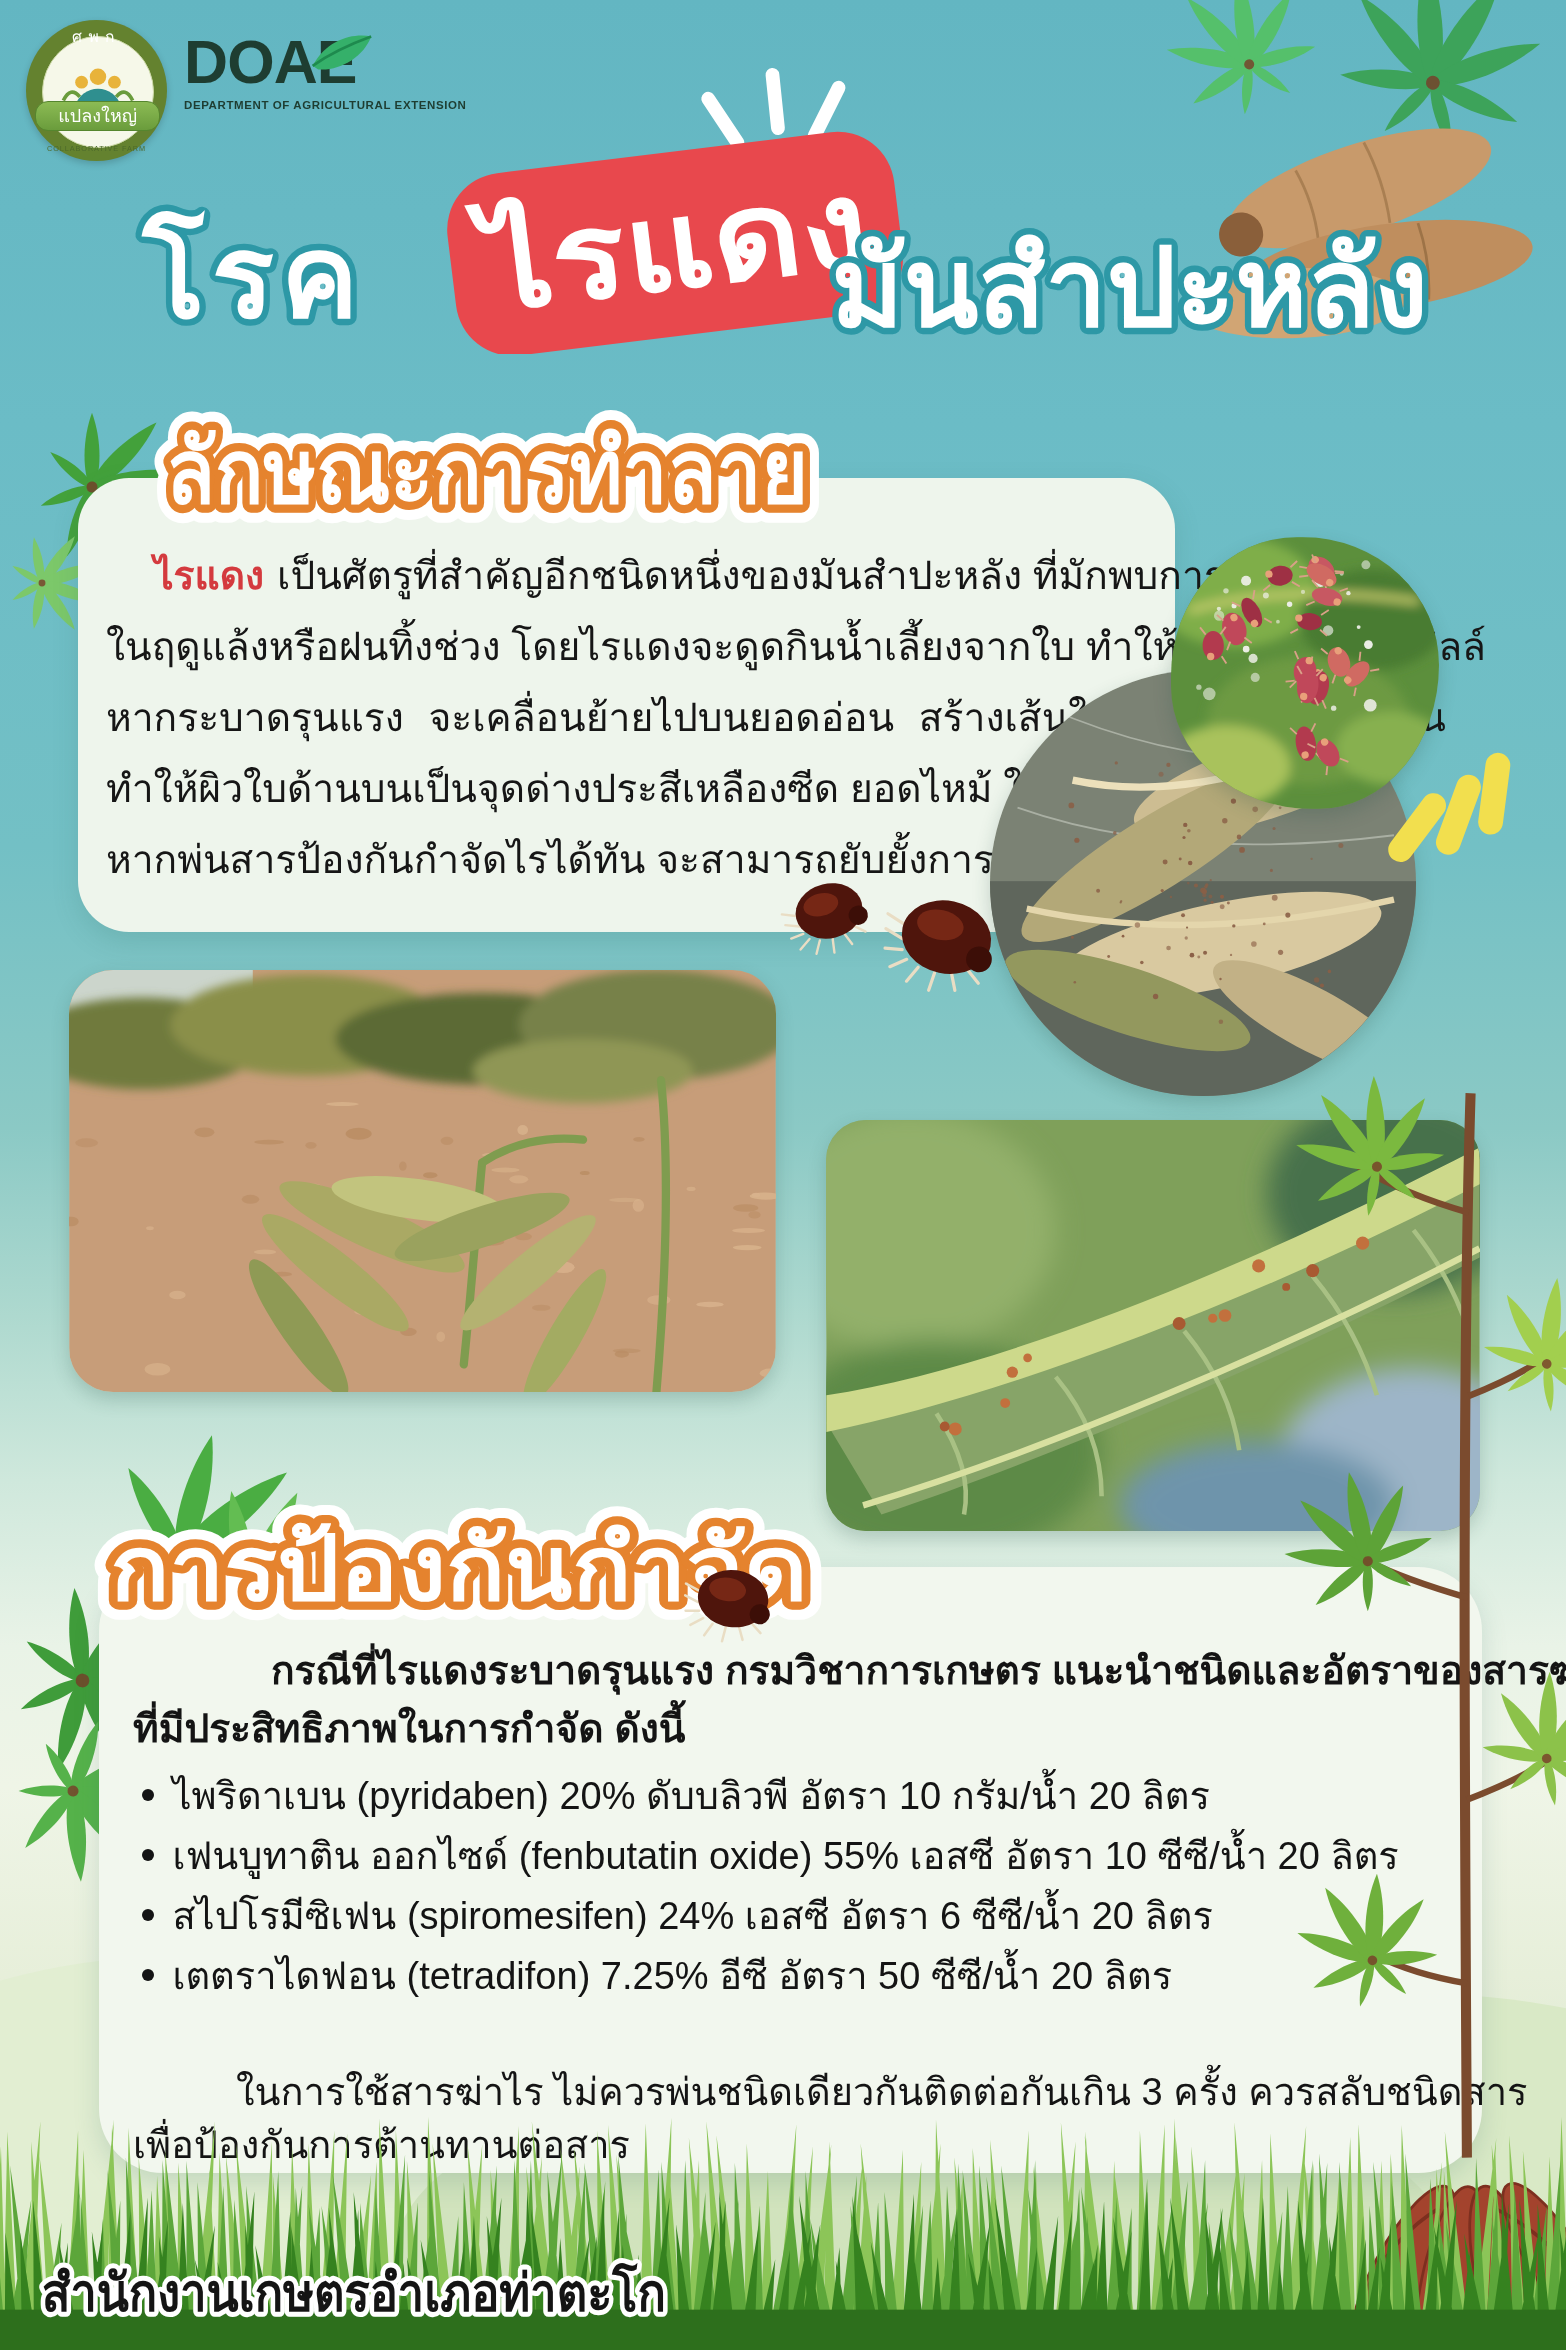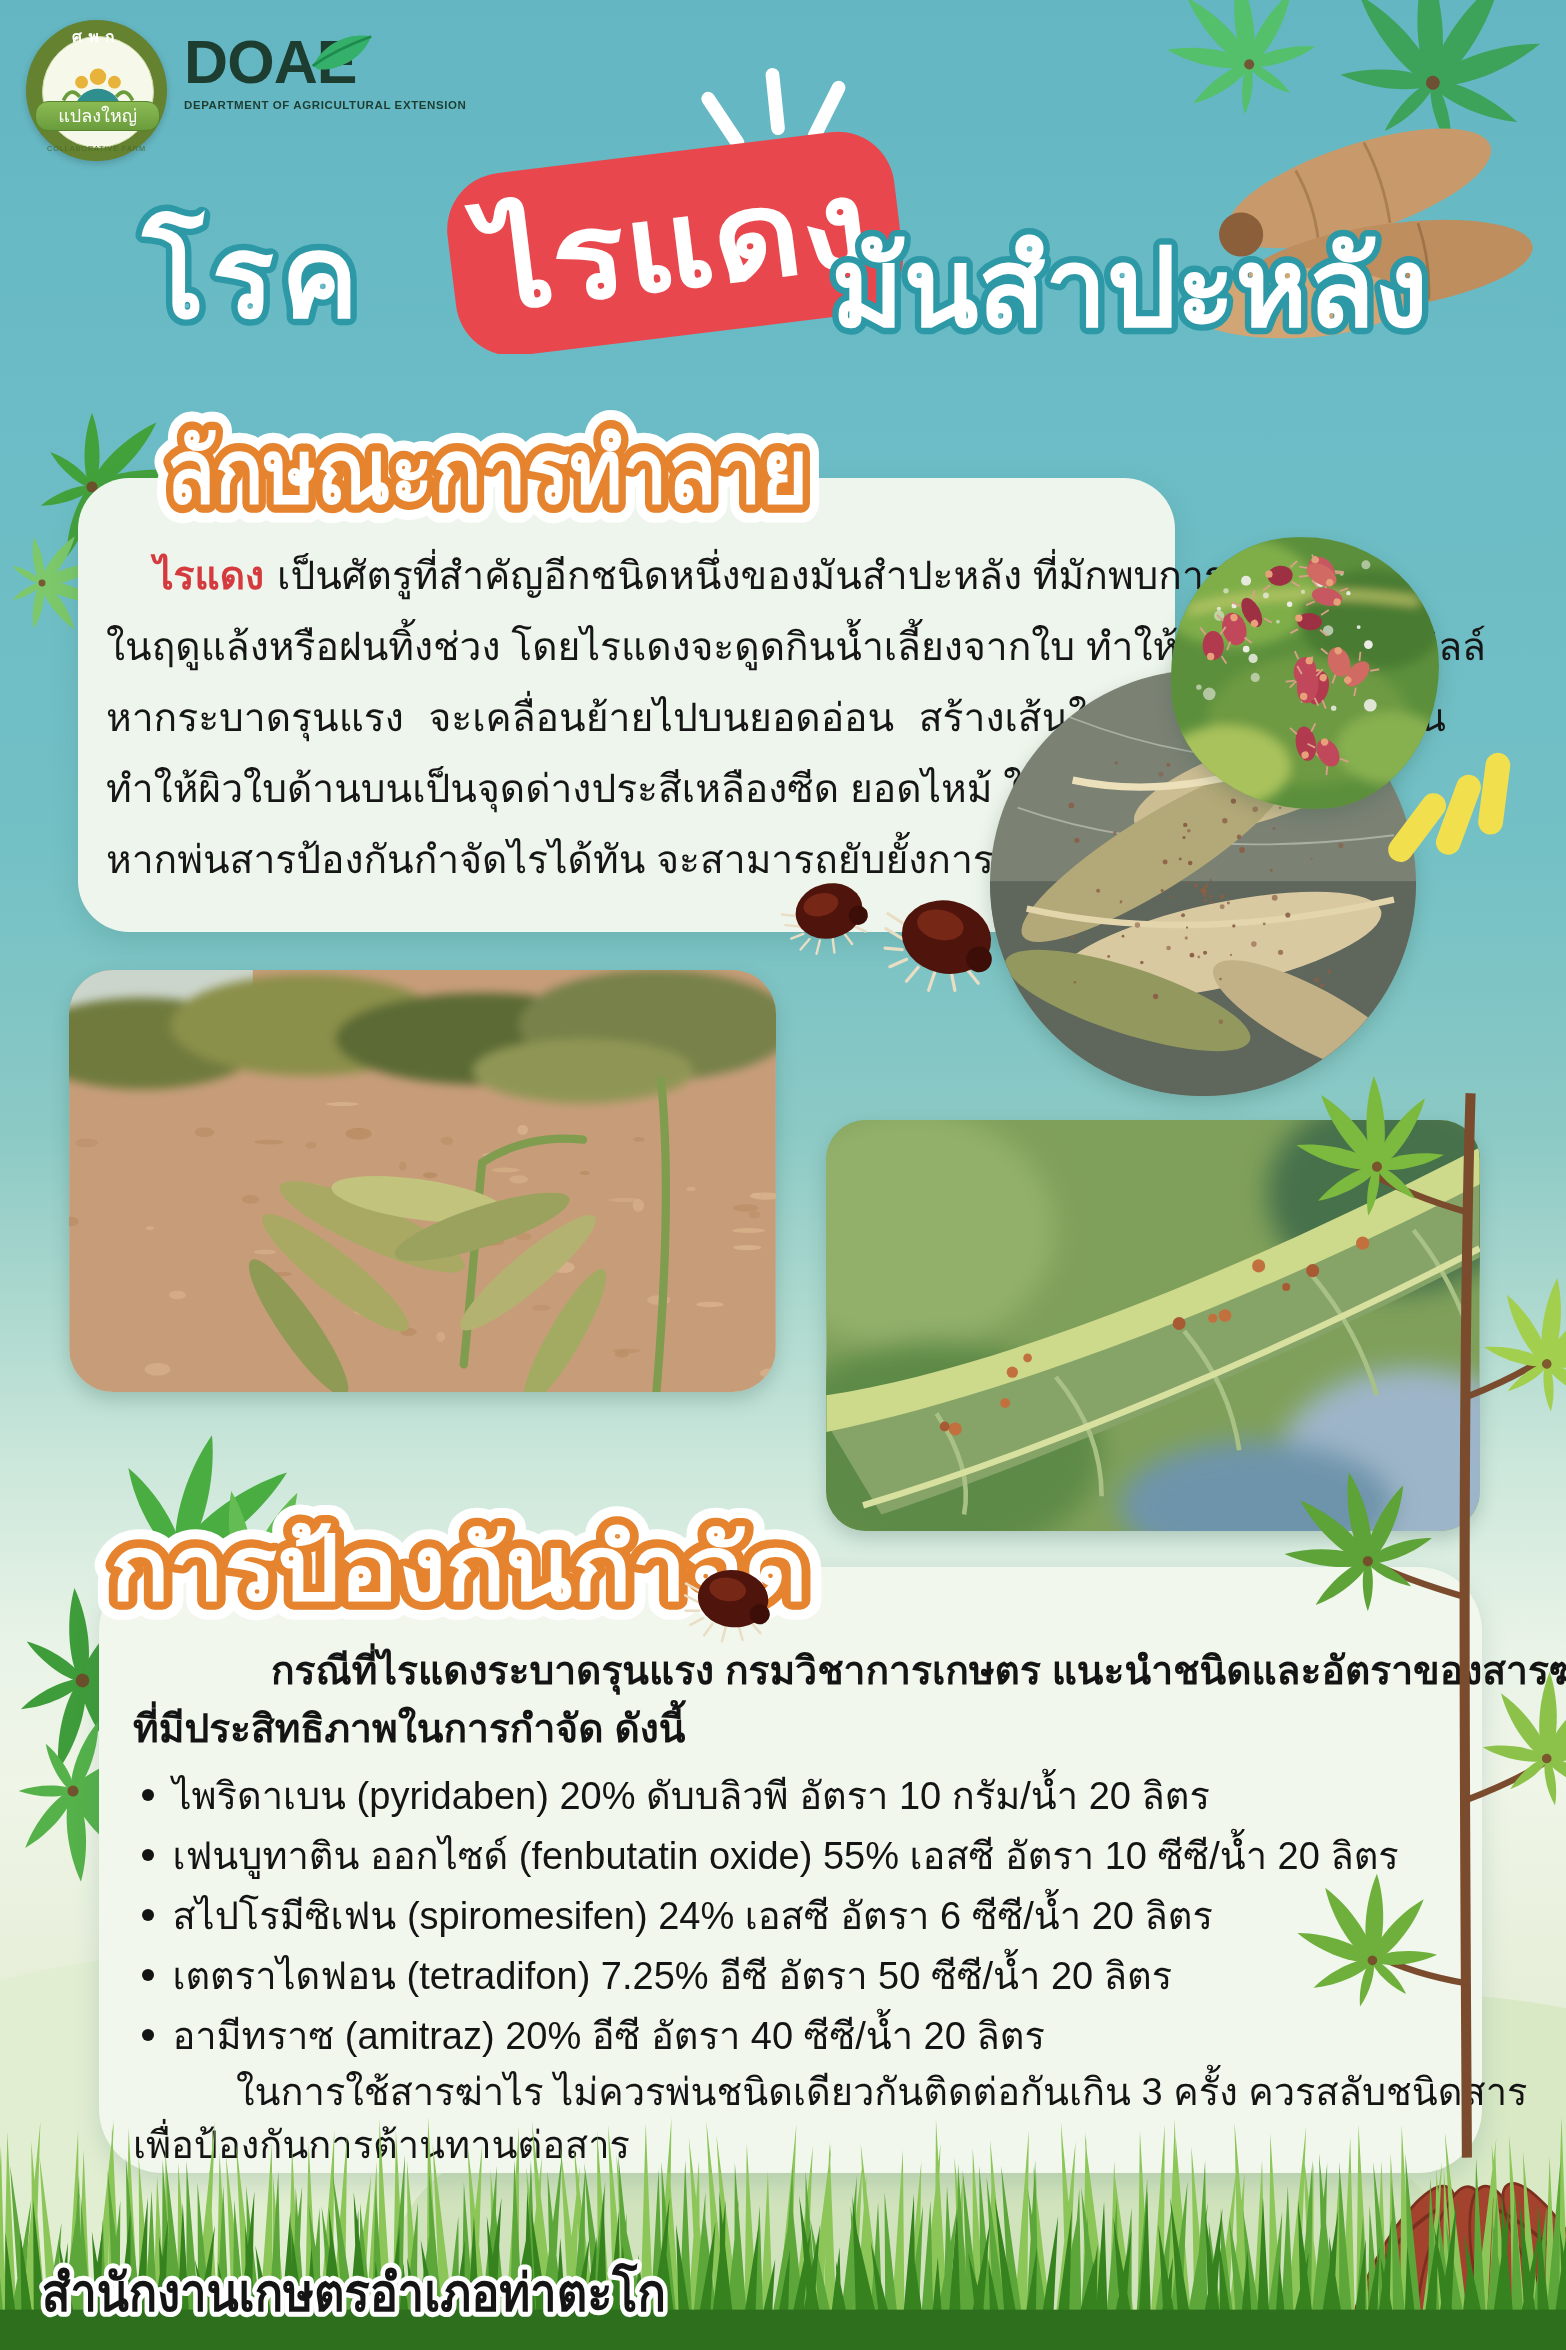--- a/index.html
+++ b/index.html
@@ -11,21 +11,21 @@
       #aed9cf 56%, #cfe8dc 63%, #e9f3e7 70%, #eff5e7 76%,
       #e7efda 84%, #dde9cf 92%, #d6e4c6 100%);
   }
   .abs{position:absolute;}
   
   #farm-badge{left:26px;top:20px;width:141px;height:141px;border-radius:50%;
     background:#64822f;box-shadow:0 2.8px 7.3px rgba(0,0,0,.18);z-index:5;}
   #farm-badge .inner{position:absolute;left:15.6px;top:15.6px;width:110px;height:110px;
     border-radius:50%;background:#f6f8e9;border:1.8px solid #cdd9a8;}
   #farm-badge .toptxt{position:absolute;top:3.7px;left:0;width:100%;text-align:center;
-    color:#fff;font-weight:bold;font-size:15.6px;letter-spacing:6.4px;}
+    color:#fff;font-weight:normal;font-size:15.6px;letter-spacing:6.4px;}
   #farm-badge .ribbon{position:absolute;left:9.2px;top:81px;width:123px;height:27.5px;
     background:linear-gradient(180deg,#8cbb54,#6a9c3c);border:1.8px solid #55862e;
     border-radius:13px;display:flex;align-items:center;justify-content:center;}
   #farm-badge .ribbon span{color:#fff;font-weight:normal;font-size:18px;}
   #farm-badge .bottxt{position:absolute;bottom:8.3px;left:0;width:100%;text-align:center;
     color:#4c6a2b;font-weight:normal;font-size:7.3px;letter-spacing:0.9px;}
   #doae-logo{left:184px;top:33px;width:303px;height:110px;z-index:5;}
   #doae-logo .acronym{font-weight:900;font-size:61px;line-height:59px;color:#1e3d31;
     letter-spacing:-0.9px;}
   #doae-logo .caption{margin-top:7.3px;font-weight:bold;font-size:11.5px;color:#1e3d31;
@@ -592,24 +592,20 @@
         <span>เฟนบูทาติน ออกไซด์ (fenbutatin oxide) 55% เอสซี อัตรา 10 ซีซี/น้ำ 20 ลิตร</span>
       </div>
     <div class="chem-row">
         <span class="chem-dot"></span>
         <span>สไปโรมีซิเฟน (spiromesifen) 24% เอสซี อัตรา 6 ซีซี/น้ำ 20 ลิตร</span>
       </div>
     <div class="chem-row">
         <span class="chem-dot"></span>
         <span>เตตราไดฟอน (tetradifon) 7.25% อีซี อัตรา 50 ซีซี/น้ำ 20 ลิตร</span>
       </div>
-    <div class="chem-row">
-        <span class="chem-dot"></span>
-        <span>อามีทราซ (amitraz) 20% อีซี อัตรา 40 ซีซี/น้ำ 20 ลิตร</span>
-      </div>
   </div>
   <div class="abs" id="control-note">
     <span class="indent">ในการใช้สารฆ่าไร ไม่ควรพ่นชนิดเดียวกันติดต่อกันเกิน 3 ครั้ง ควรสลับชนิดสาร</span>
     <span style="display:block">เพื่อป้องกันการต้านทานต่อสาร</span>
   </div>
 
   <svg class="abs" id="plant-svg" width="345" height="1341" viewBox="0 0 376 1460">
     <path d="M272,90 C262,420 266,900 268,1250" stroke="#7b4b2e" stroke-width="11" fill="none"></path>
     <g stroke="#7b4b2e" stroke-width="7" fill="none">
       <path d="M270,220 Q200,200 150,170"></path>

